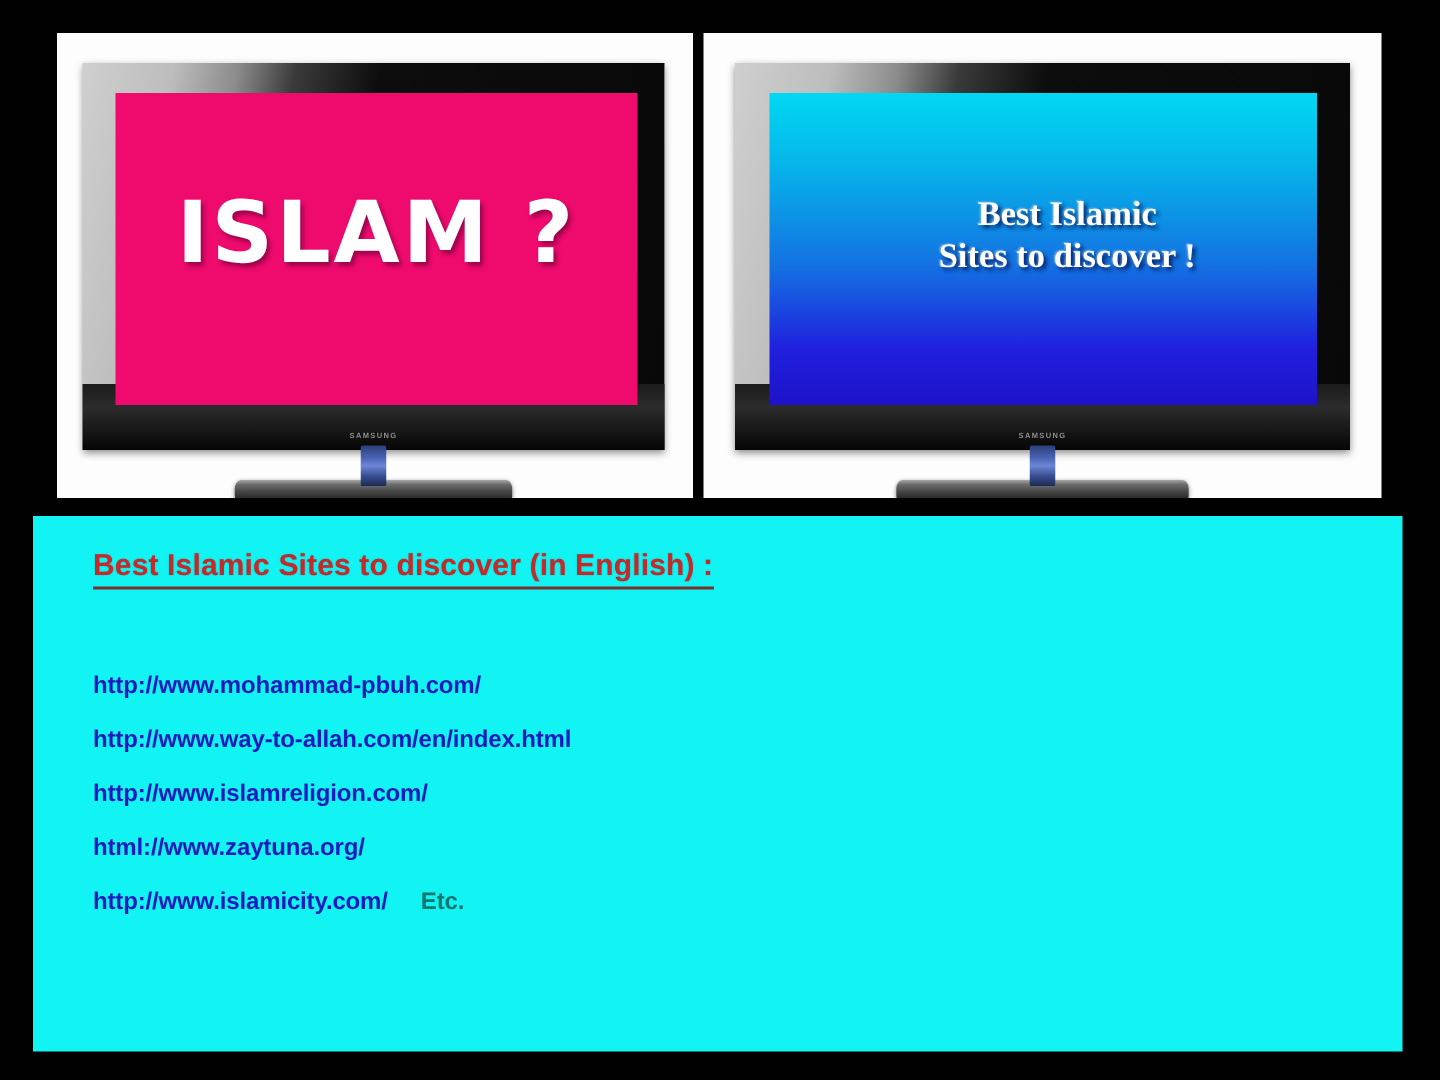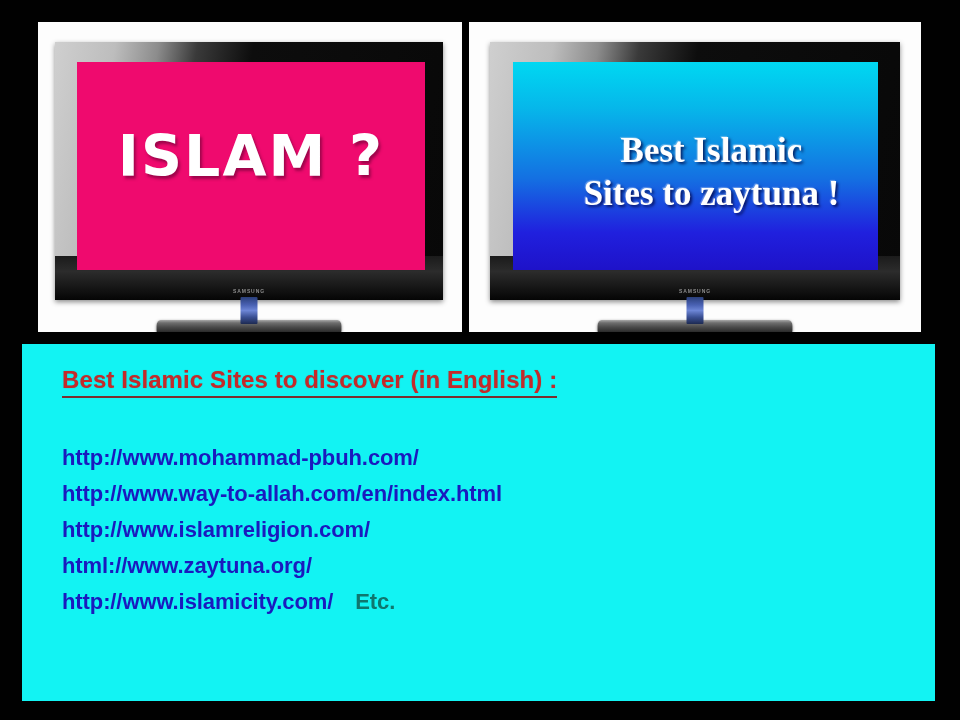--- a/index.html
+++ b/index.html
@@ -88,52 +88,52 @@
     font-family:"DejaVu Sans", sans-serif;
     font-weight:bold;
     font-size:57px;
     letter-spacing:2px;
     text-shadow:2px 3px 3px rgba(90,0,45,.55);
   }
   #best-text{
     top:32%;
     font-family:"Liberation Serif", serif;
     font-weight:bold;
-    font-size:35px;
+    font-size:23px;
     line-height:1.25;
     text-shadow:2px 2px 3px rgba(0,0,60,.75), -1px -1px 1px rgba(255,255,255,.35);
     padding-left:32px;
   }
   #best-text .l2{ white-space:nowrap; }
 
   
   #cyan-panel{
     position:absolute;left:22px;top:344px;width:913px;height:357px;
     background:#12f3f3;
     overflow:hidden;
   }
   #list-heading{
     position:absolute;left:40px;top:22px;
     color:#c42a2a;
     font-family:"Liberation Sans", sans-serif;
-    font-weight:bold;font-size:24px;
+    font-weight:bold;font-size:20px;
     letter-spacing:.1px;
     border-bottom:2px solid #7a2f2f;
     padding-bottom:2px;
     white-space:nowrap;
     text-shadow:0 0 1px rgba(120,30,30,.35);
   }
   #url-list{
     position:absolute;left:40px;top:96px;
     list-style:none;margin:0;padding:0;
   }
   #url-list li{
     color:#1a1abe;
     font-family:"Liberation Sans", sans-serif;
-    font-weight:bold;font-size:22px;
+    font-weight:bold;font-size:16px;
     line-height:36px;
     white-space:nowrap;
     letter-spacing:-.1px;
   }
   #url-list li .etc{
     color:#0f766e;
     margin-left:22px;
     font-weight:bold;
   }
 </style>
@@ -155,21 +155,21 @@
   </div>
 
   <div id="panel-divider"></div>
 
   <div id="panel-right" class="tv-panel">
     <div id="tv-right" class="tv">
       <div class="tv-bezel"></div>
       <div class="tv-screen">
         <div id="best-text" class="screen-text">
           <div class="l1">Best Islamic</div>
-          <div class="l2">Sites to zaytuna !</div>
+          <div class="l2">Sites to discover !</div>
         </div>
       </div>
       <div class="brand">SAMSUNG</div>
       <div class="tv-neck"></div>
       <div class="tv-base"></div>
     </div>
   </div>
 
   <div id="cyan-panel">
     <div id="list-heading">Best Islamic Sites to discover (in English) :</div>

